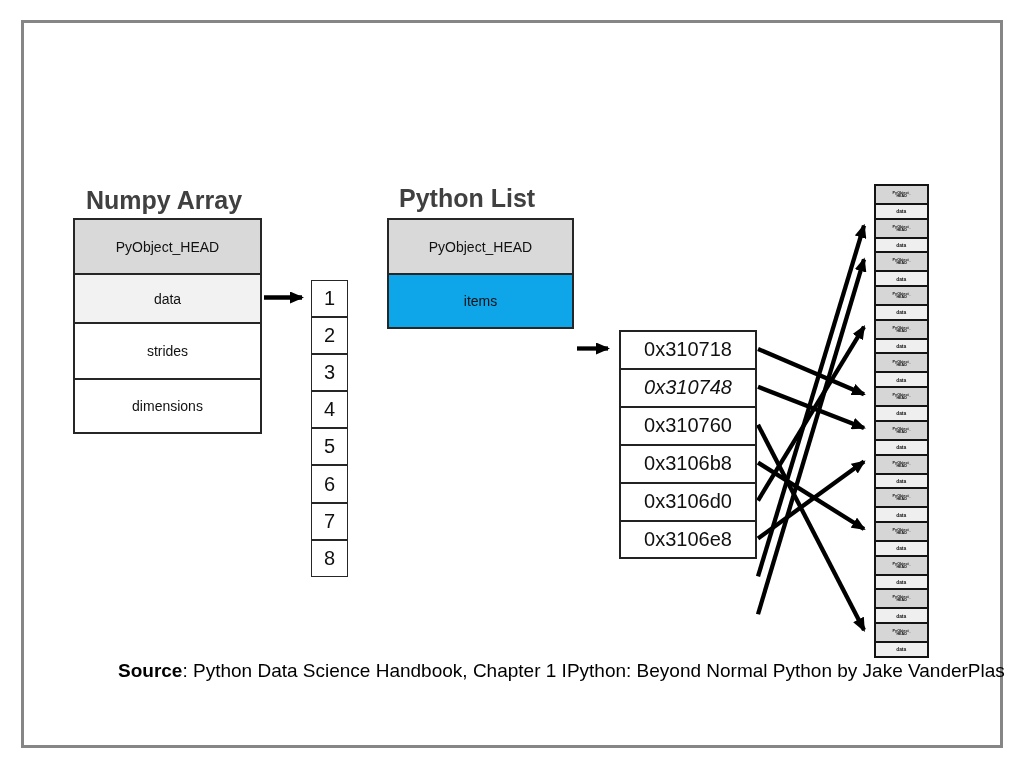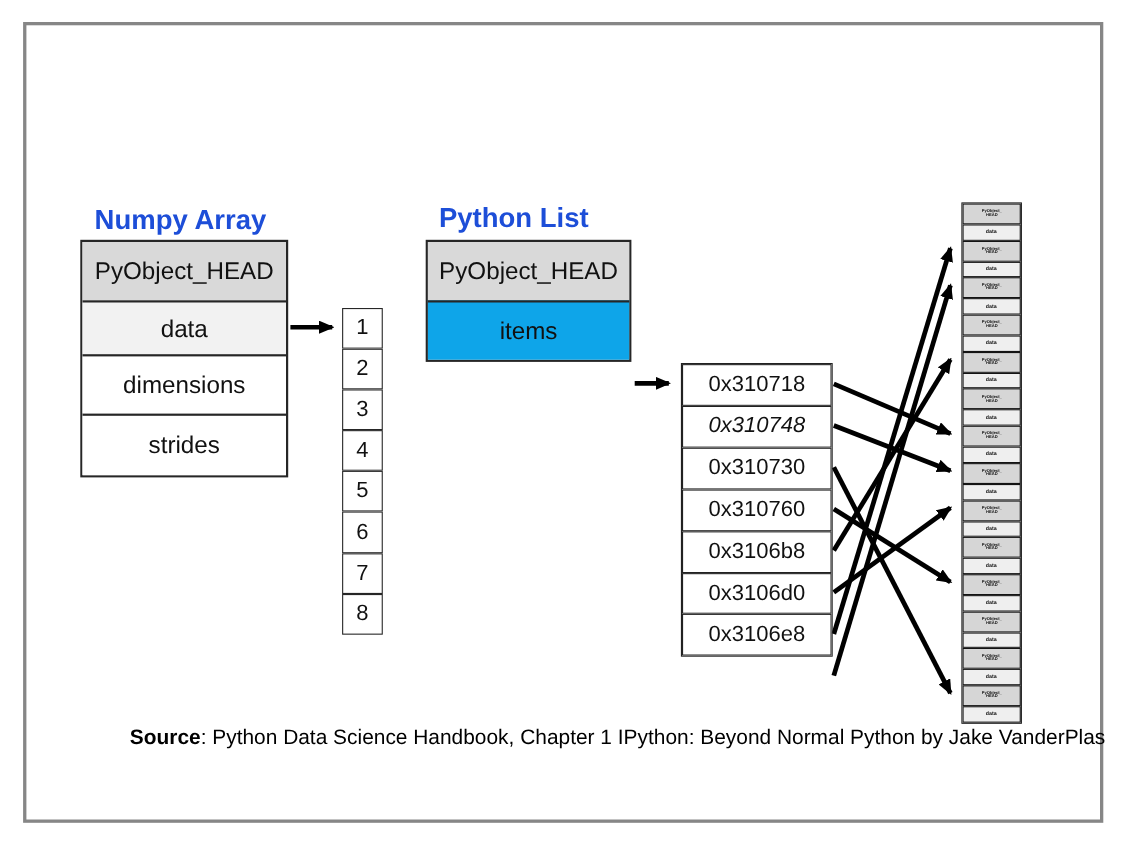--- a/index.html
+++ b/index.html
@@ -1,23 +1,23 @@
 <!DOCTYPE html>
 <html><head>
 <meta charset="utf-8">
 <style>
   html,body{margin:0;padding:0;background:#fff;}
   #stage{position:relative;width:1024px;height:768px;background:#fff;overflow:hidden;
          font-family:"Liberation Sans", sans-serif;color:#111;}
   .abs{position:absolute;}
   .frame{left:21px;top:20px;right:21px;bottom:20px;border:3px solid #868686;}
-  .title{font-size:25px;font-weight:bold;color:#1d4ed8;white-space:nowrap;}
+  .title{font-size:25px;font-weight:bold;color:#404040;white-space:nowrap;}
   .struct{box-sizing:border-box;border:2px solid #262626;background:#fff;}
   .srow{box-sizing:border-box;display:flex;align-items:center;justify-content:center;
-        font-size:22px;border-top:2px solid #262626;}
+        font-size:14px;border-top:2px solid #262626;}
   .srow:first-child{border-top:none;}
   .bcell{box-sizing:border-box;border:1.6px solid #262626;display:flex;align-items:center;
          justify-content:center;font-size:20px;background:#fff;}
   .addrwrap{box-sizing:border-box;border:1px solid #222;}
   .arow{box-sizing:border-box;border:1.5px solid #222;display:flex;align-items:center;
         justify-content:center;font-size:20px;background:#fff;}
   .memwrap{box-sizing:border-box;border:1.2px solid #141414;background:#fff;}
   .mhead{box-sizing:border-box;height:19px;border:1.2px solid #141414;
          display:flex;align-items:center;justify-content:center;overflow:hidden;}
   .mdata{box-sizing:border-box;height:14.7px;border:1.2px solid #141414;
@@ -56,25 +56,25 @@
 
   <div class="abs title" style="left:399px;top:184px;">Python List</div>
 
   <div id="numpy-box" class="abs struct" style="left:73px;top:218px;width:189px;">
       <div class="srow" style="height: 53px; background: rgb(217, 217, 217);">
         <span>PyObject_HEAD</span>
       </div>
       <div class="srow" style="height: 49px; background: rgb(242, 242, 242);">
         <span>data</span>
       </div>
+      <div class="srow" style="height: 56px; background: rgb(255, 255, 255);">
+        <span>strides</span>
+      </div>
       <div class="srow" style="height: 54px; background: rgb(255, 255, 255);">
         <span>dimensions</span>
-      </div>
-      <div class="srow" style="height: 56px; background: rgb(255, 255, 255);">
-        <span>strides</span>
       </div>
     </div>
 
   <div id="buffer-col" class="abs" style="left:311px;top:280px;width:37px;">
       <div class="bcell" style="height: 37.1px;">
         <span>1</span>
       </div>
       <div class="bcell" style="height: 37.1px;">
         <span>2</span>
       </div>
@@ -106,23 +106,20 @@
         <span>items</span>
       </div>
     </div>
 
   <div id="addr-table" class="abs addrwrap" style="left:619px;top:330px;width:138px;">
       <div class="arow" style="height: 37.9px;">
         <span>0x310718</span>
       </div>
       <div class="arow" style="height: 37.9px; font-style: italic;">
         <span>0x310748</span>
-      </div>
-      <div class="arow" style="height: 37.9px;">
-        <span>0x310730</span>
       </div>
       <div class="arow" style="height: 37.9px;">
         <span>0x310760</span>
       </div>
       <div class="arow" style="height: 38px;">
         <span>0x3106b8</span>
       </div>
       <div class="arow" style="height: 37.9px;">
         <span>0x3106d0</span>
       </div>

